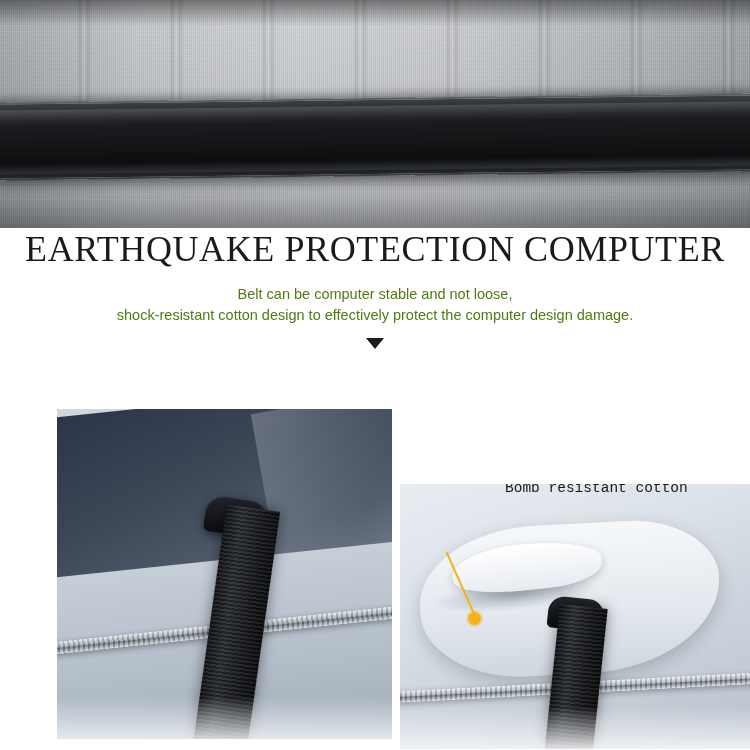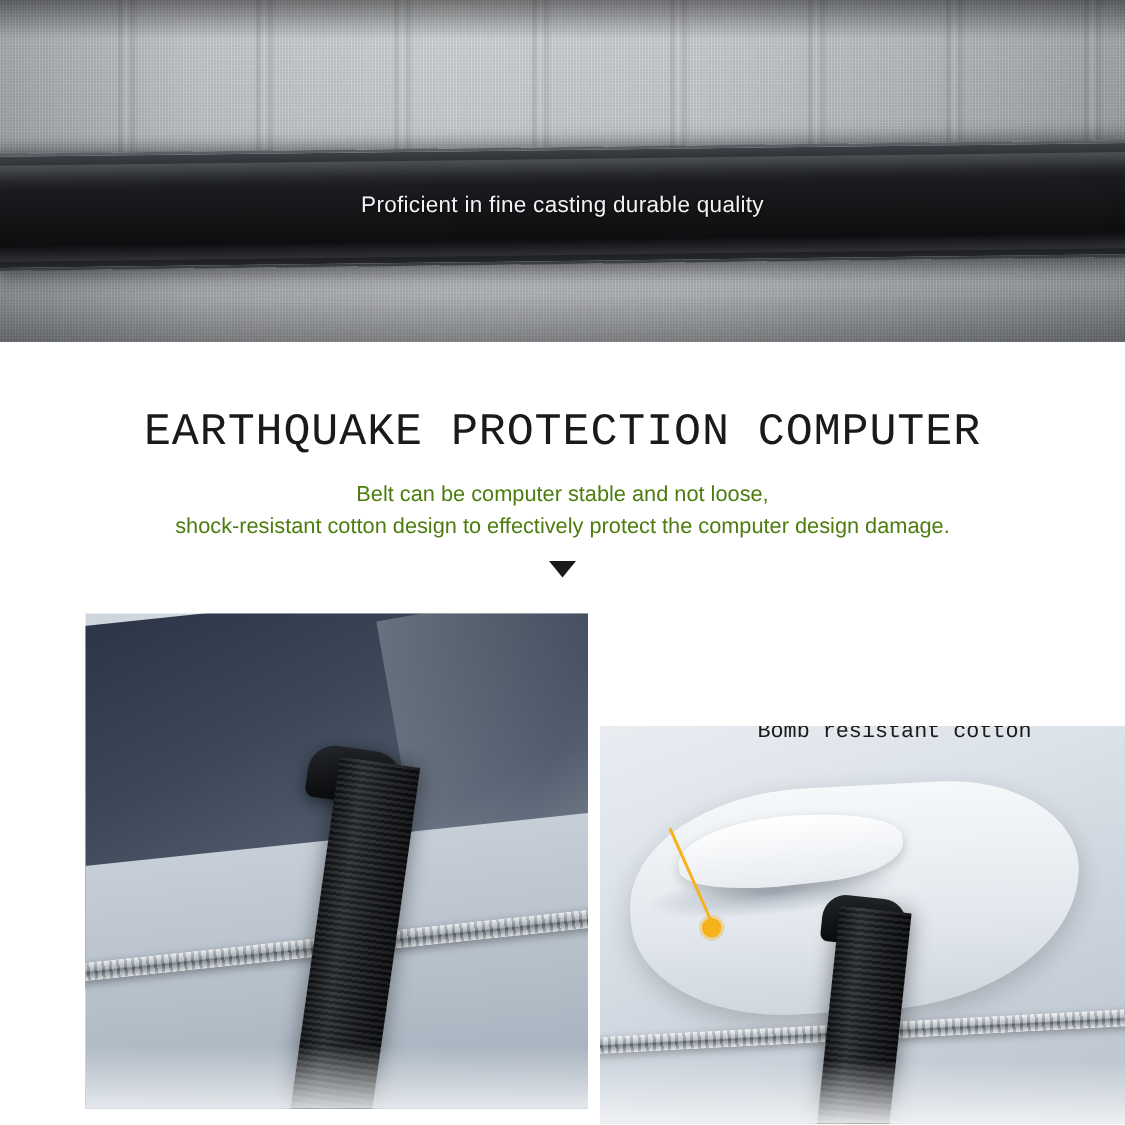--- a/index.html
+++ b/index.html
@@ -111,23 +111,22 @@
     position: absolute;
     left: 0;
     top: 228px;
     width: 750px;
     height: 172px;
     background: #ffffff;
     text-align: center;
   }
   .headline {
     margin: 0;
-    padding-top: 44px;
-    font-family: Liberation Mono, monospace;
-    font-size: 30px;
+    font-family: Liberation Serif, serif;
+    font-size: 36px;
     font-weight: 400;
     letter-spacing: .6px;
     color: #1a1a1a;
   }
   .sub-line {
     font-size: 14.5px;
     color: #4d7c0f;
     line-height: 21px;
     text-align: center;
   }
@@ -334,21 +333,20 @@
 
   <div class="top-banner">
     <div class="banner-fabric"></div>
     <div class="banner-stripes"></div>
     <div class="banner-topshadow"></div>
     <div class="leather-strip">
       <div class="leather-gloss"></div>
       <div class="leather-gloss2"></div>
     </div>
     <div class="banner-bottomshadow"></div>
-    <div class="banner-caption">Proficient in fine casting durable quality</div>
   </div>
 
   <div class="mid-block">
     <h1 class="headline">EARTHQUAKE PROTECTION COMPUTER</h1>
     <div class="sub-line first">Belt can be computer stable and not loose,</div>
     <div class="sub-line">shock-resistant cotton design to effectively protect the computer design damage.</div>
     <div class="arrow-down"></div>
   </div>
 
   <div class="photos">

